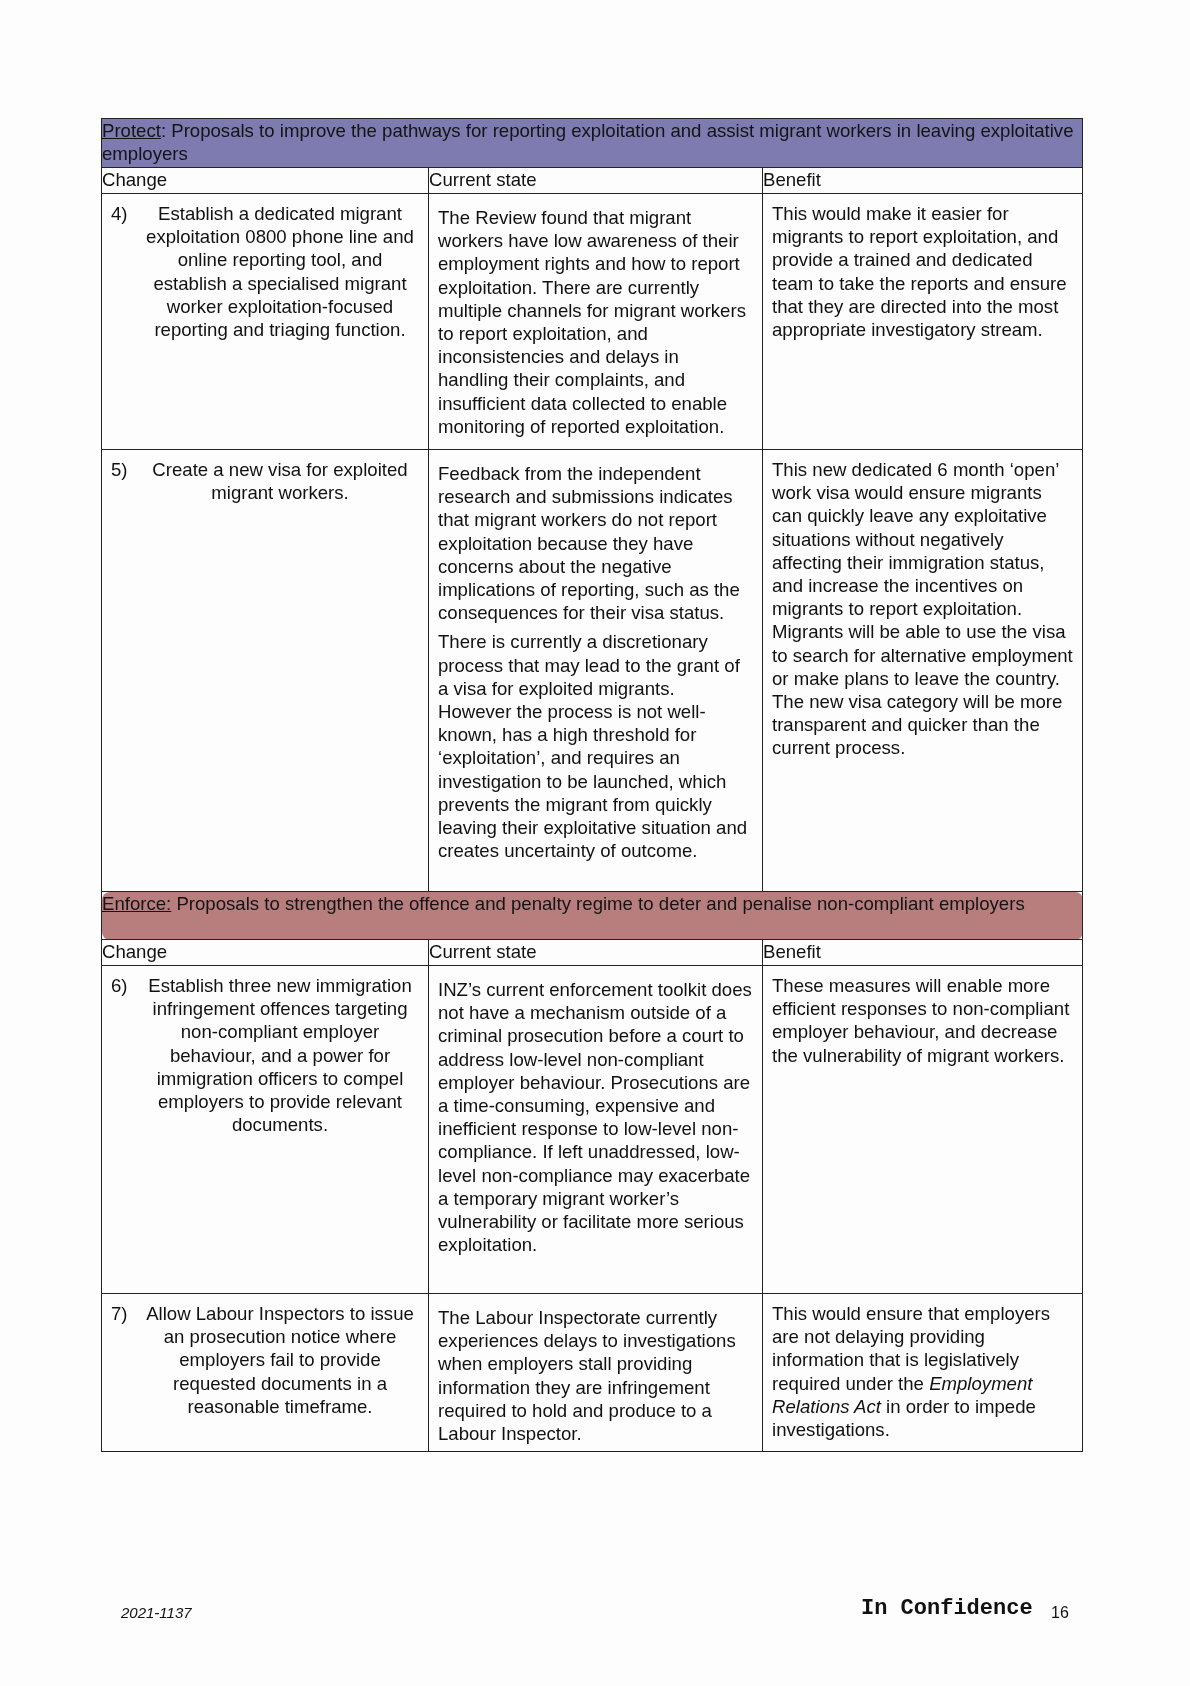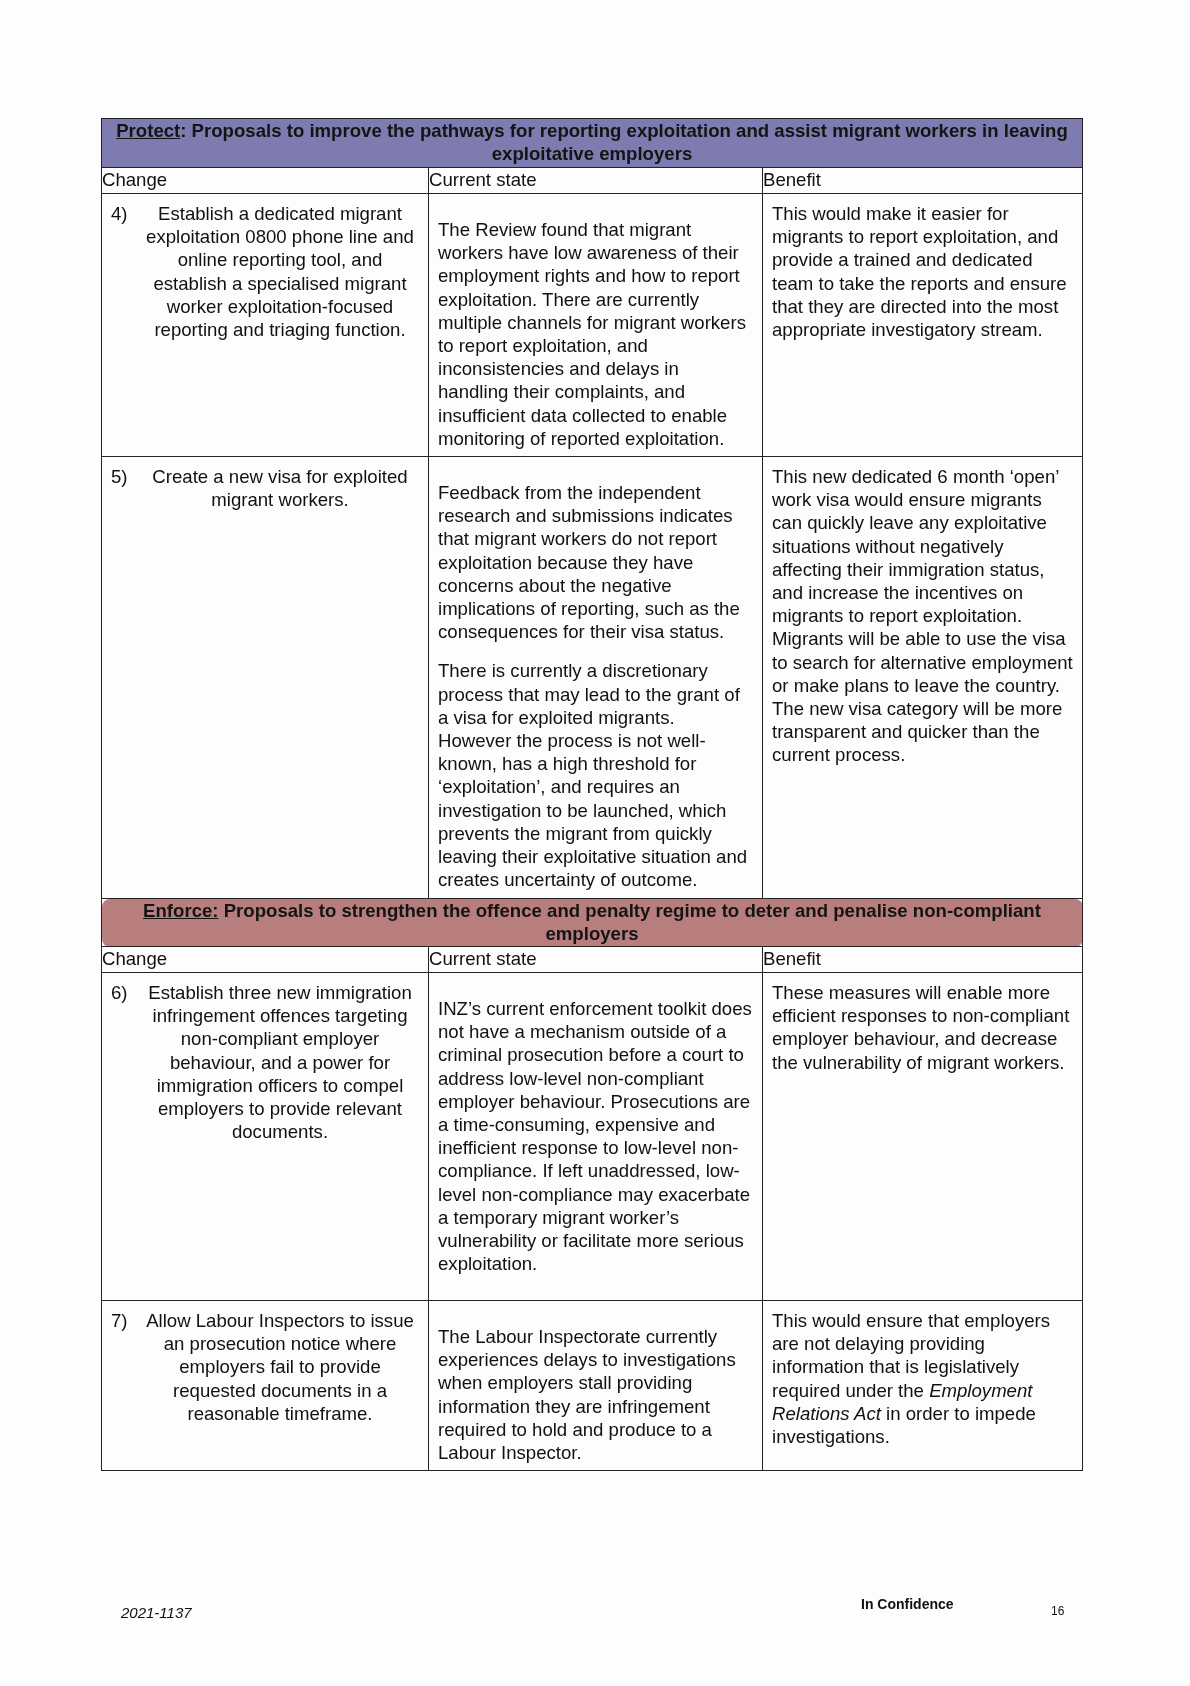--- a/index.html
+++ b/index.html
@@ -4,38 +4,38 @@
 <style>
   html, body { margin:0; padding:0; background:#ffffff; }
   body { width:1190px; height:1686px; position:relative; overflow:hidden;
          font-family:"Liberation Sans", sans-serif; color:#111; }
   .page { position:absolute; left:0; top:0; width:1190px; height:1686px; background:#fdfdfd; }
   table.grid { position:absolute; left:101px; top:118px; width:981px;
                border-collapse:collapse; table-layout:fixed; }
   table.grid td { border:1.5px solid #222; vertical-align:top; padding:0;
                   font-size:18.6px; line-height:23.2px; }
   col.c1 { width:327px; } col.c2 { width:334px; } col.c3 { width:320px; }
-  .band td { padding:12px 9px 10px 9px; font-weight:bold; font-size:18.4px; line-height:22.5px; color:#141414;text-align:center; }
+  .band td { padding:12px 9px 10px 9px; font-weight:normal; font-size:18.4px; line-height:22.5px; color:#141414; }
   .band.protect td { background:#7e7bb0; height:48px; }
   .band.enforce td { background:#b87e7e; height:47px;border-radius:8px; }
   .band .key { text-decoration:underline; }
   .colhead td { padding:6px 9px 4px 9px; height:25px; }
   .cell { padding:8px 9px 6px 9px; }
   .num-row { display:flex; }
   .num { width:30px; flex:0 0 30px; }
   .txt { flex:1;text-align:center; }
-  p.para { margin:16px 0 6px 0; }
+  p.para { margin:4px 0 6px 0; }
   p.para:last-child { margin-bottom:0; }
   .r4 td { height:255px; }
   .r5 td { height:441px; }
   .r6 td { height:327px; }
   .r7 td { height:136px; }
   .footer-left { position:absolute; left:121px; top:1604px; font-size:15px;font-style:italic; }
-  .footer-conf { position:absolute; left:861px; top:1596px; font-size:14px; font-weight:bold; }
-  .footer-page { position:absolute; left:1051px; top:1604px; font-size:12px; }
+  .footer-conf { position:absolute; left:861px; top:1596px; font-size:22px; font-weight:bold;font-family:Liberation Mono, monospace; }
+  .footer-page { position:absolute; left:1051px; top:1604px; font-size:16px; }
   em.ital { font-style:italic; }
 </style>
 </head>
 <body>
 
 <div class="page">
   <table class="grid">
     <colgroup>
         <col class="c1">
         <col class="c2">

